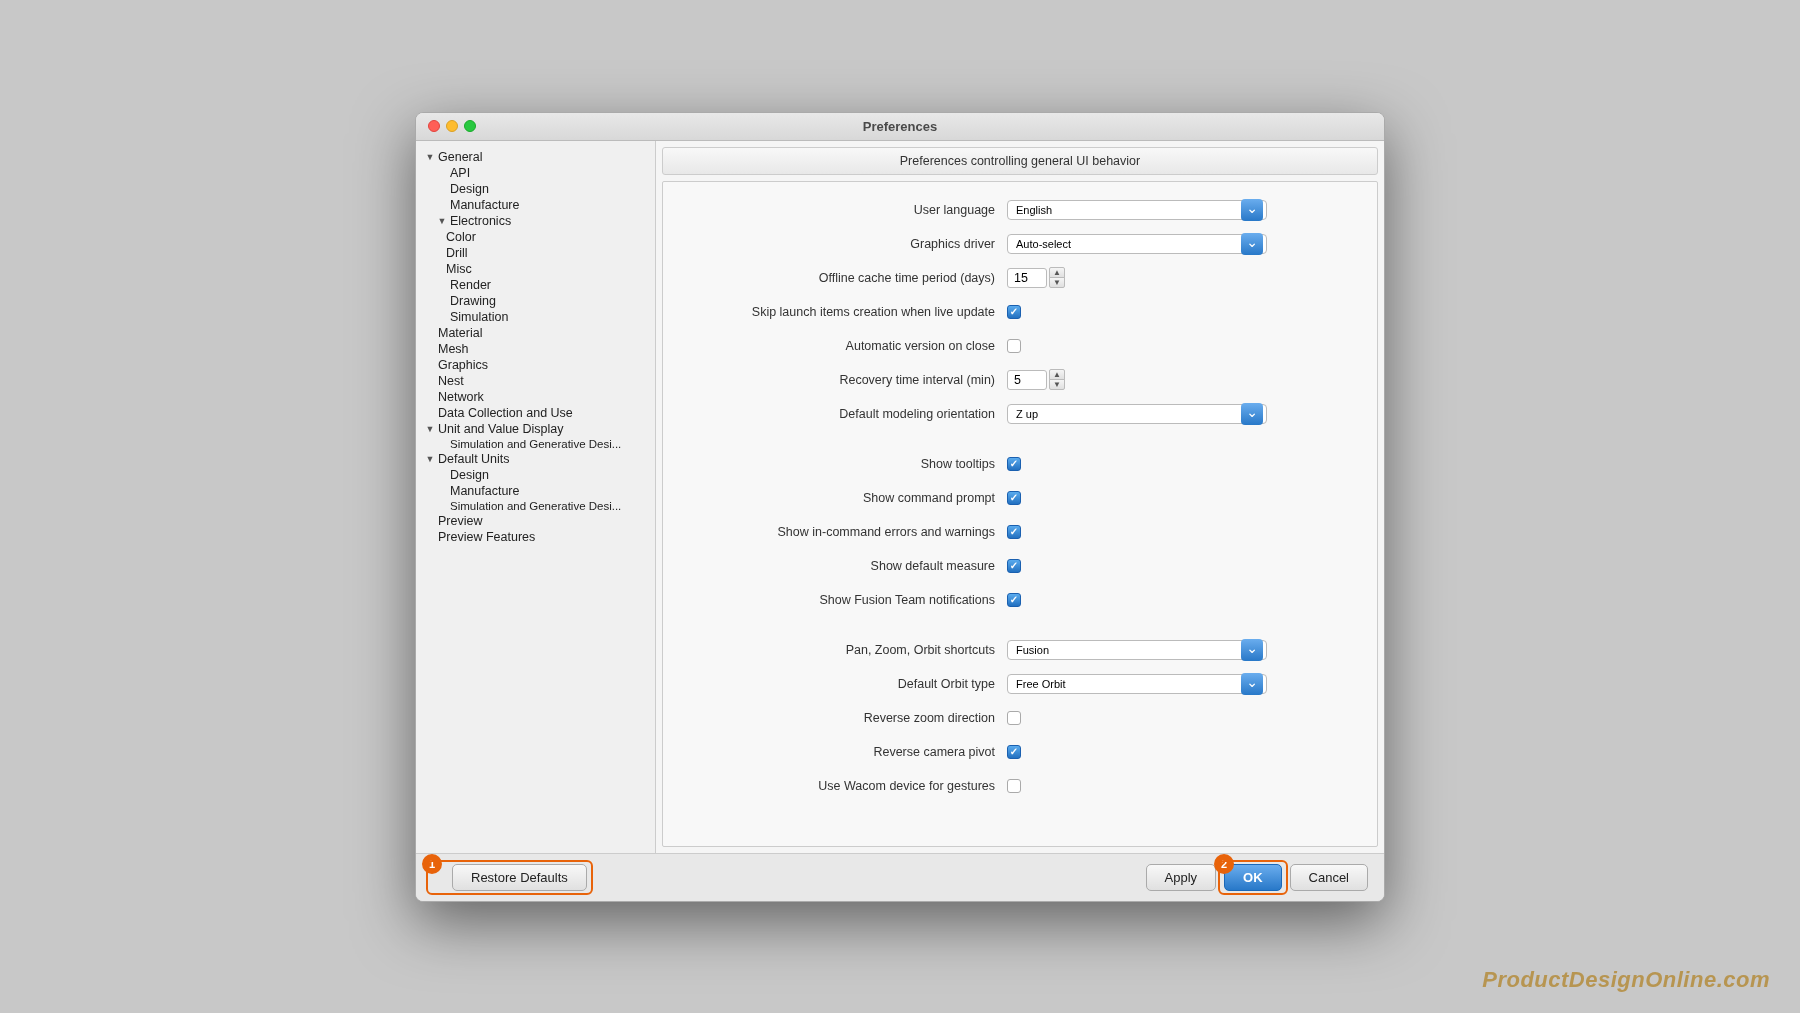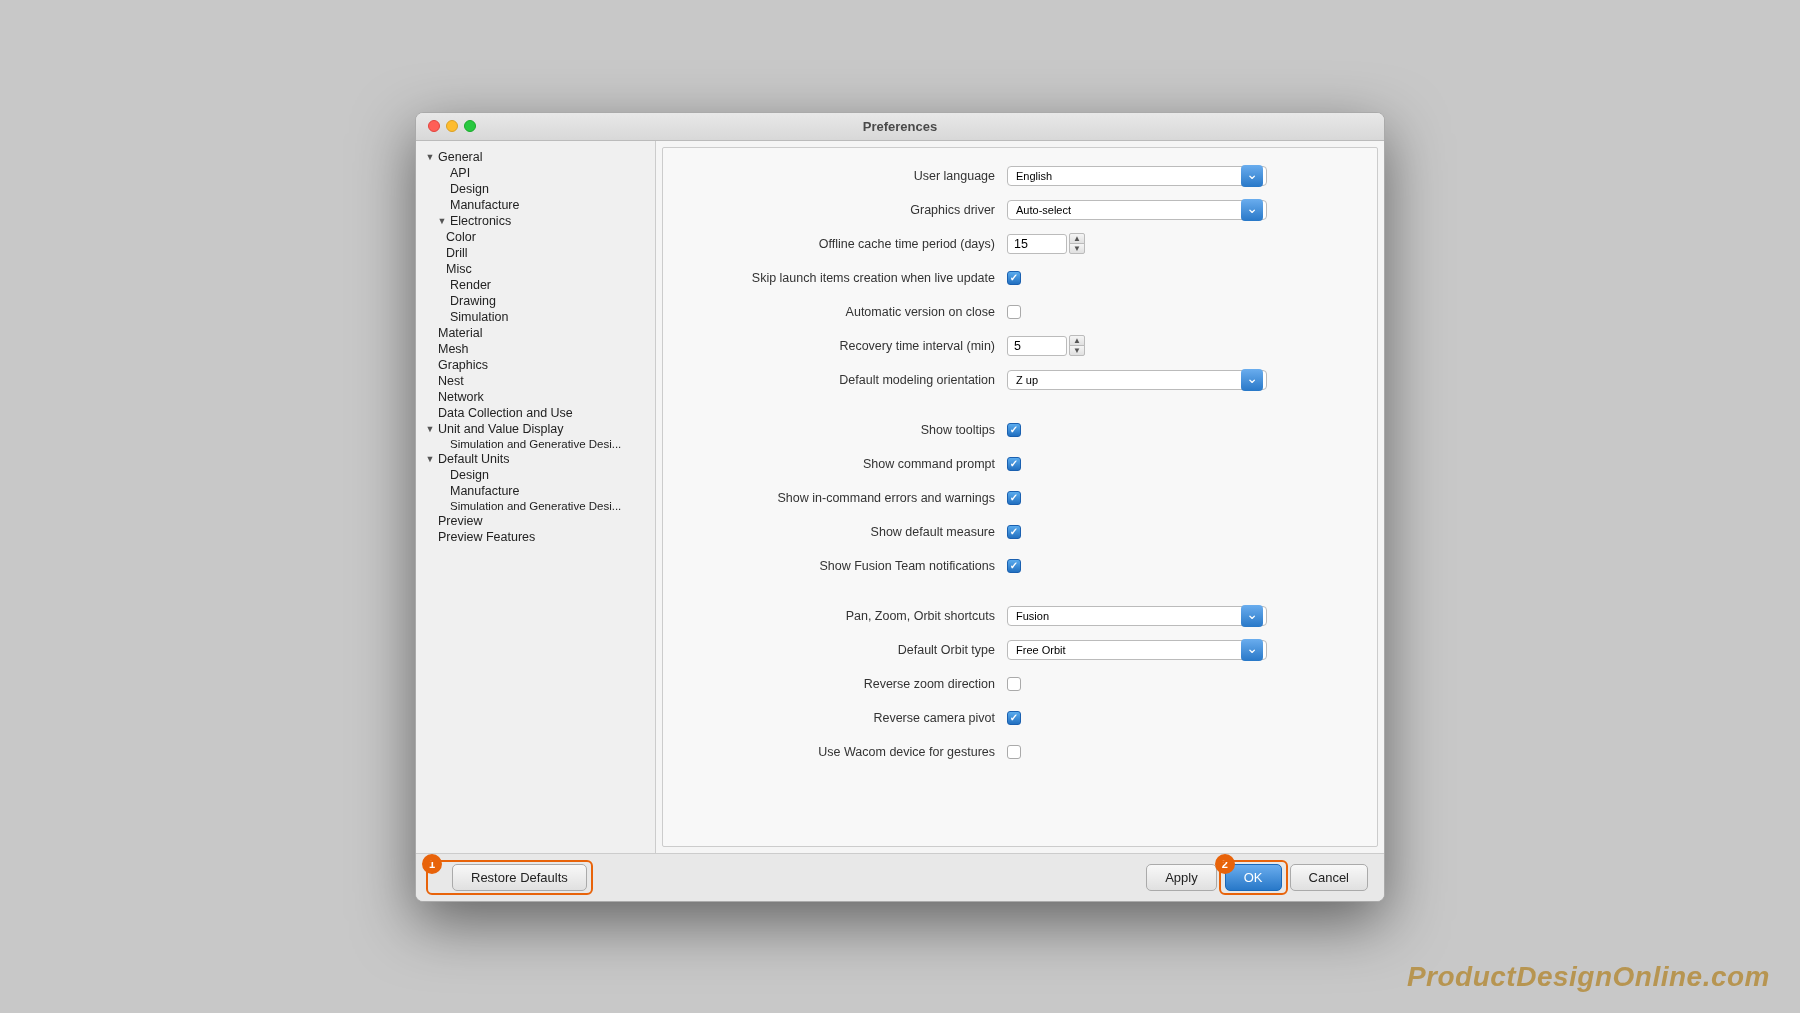--- a/index.html
+++ b/index.html
@@ -171,21 +171,21 @@
     }
     .spinner-wrapper {
       display: flex;
       align-items: center;
     }
     .spinner-input {
       border: 1px solid #bbb;
       border-radius: 3px;
       padding: 2px 6px;
       font-size: 12.5px;
-      width: 60px;
+      width: 40px;
       text-align: left;
       background: white;
     }
     .spinner-buttons {
       display: flex;
       flex-direction: column;
       margin-left: 2px;
     }
     .spinner-btn {
       width: 16px;
@@ -245,21 +245,21 @@
       cursor: pointer;
       border: 1px solid #aaa;
       background: linear-gradient(to bottom, #f8f8f8, #e0e0e0);
       color: #222;
       font-weight: 400;
     }
     .btn-blue {
       background: linear-gradient(to bottom, #6aadee, #2878c8);
       color: white;
       border-color: #1a68b8;
-      font-weight: 400;
+      font-weight: 700;
     }
     .btn-restore {
       position: relative;
       margin-left: 20px;
     }
     .numbered-badge {
       position: absolute;
       width: 20px;
       height: 20px;
       border-radius: 50%;
@@ -287,21 +287,21 @@
       position: absolute;
       inset: -4px -6px;
       border: 2.5px solid #e8630a;
       border-radius: 6px;
       pointer-events: none;
     }
     .watermark {
       position: fixed;
       bottom: 20px;
       right: 30px;
-      font-size: 28px;
+      font-size: 22px;
       font-weight: bold;
       color: rgba(180,140,60,0.85);
       font-style: italic;
       letter-spacing: 0.5px;
     }
   </style>
 </head>
 <body>
 
 <div class="window">
@@ -416,20 +416,21 @@
           <span class="tree-arrow"></span>
           <span>Preview</span>
         </div>
         <div class="tree-row indent1">
           <span class="tree-arrow"></span>
           <span>Preview Features</span>
         </div>
       </div>
 
       <div class="right-panel">
+        <div class="panel-header">Preferences controlling general UI behavior</div>
         <div class="panel-body">
 
           <div class="form-row">
             <div class="form-label">User language</div>
             <div class="form-control">
               <div class="select-wrapper">
                 <select class="select-control">
                   <option>English</option>
                   <option>French</option>
                   <option>German</option>

